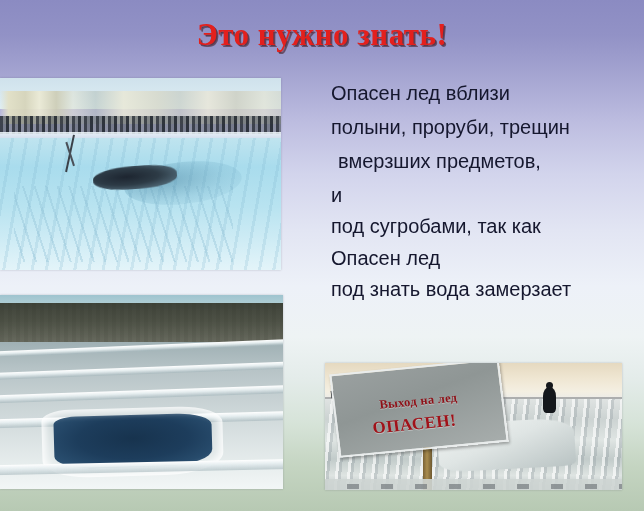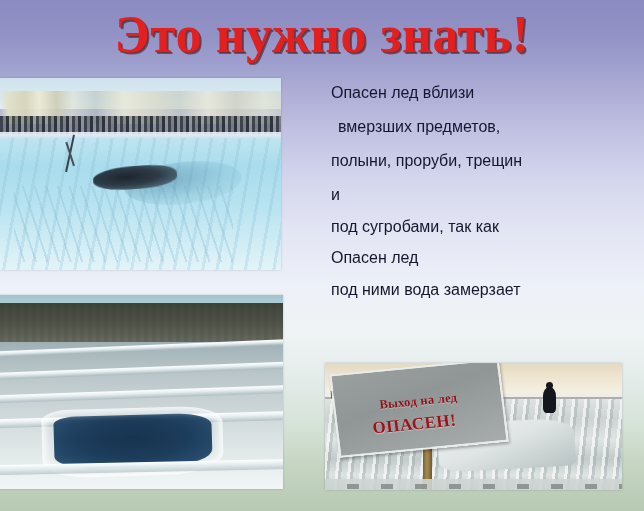--- a/index.html
+++ b/index.html
@@ -31,36 +31,36 @@
   
   #title {
     position: absolute;
     left: 0;
     top: 12px;
     width: 644px;
     text-align: center;
     font-family: "Liberation Serif", "DejaVu Serif", serif;
     font-weight: bold;
     font-style: normal;
-    font-size: 52px;
+    font-size: 31px;
     line-height: 46px;
     letter-spacing: 0.5px;
     color: #e3201d;
     text-shadow: 2px 2px 0 rgba(60,20,30,0.55), 1px 1px 0 rgba(90,30,40,0.4);
     white-space: nowrap;
   }
 
   
   #body-text {
     position: absolute;
     left: 331px;
     top: 76px;
     width: 310px;
     color: #15172e;
-    font-size: 16px;
+    font-size: 20px;
     font-weight: 500;
   }
   .tline {
     white-space: nowrap;
     color: #15172e;
   }
   .sp-loose { line-height: 34px; }
   .sp-tight { line-height: 29px; }
   .indent1 { padding-left: 7px; }
 
@@ -308,26 +308,26 @@
     <div class="p-ridge r2"></div>
     <div class="p-ridge r3"></div>
     <div class="p-ridge r4"></div>
     <div class="p-dark"></div>
     <div class="p-dark-edge"></div>
     <div class="p-ridge r5"></div>
   </div>
 
   <div id="body-text">
     <div class="tline sp-loose">Опасен лед вблизи</div>
+    <div class="tline sp-loose">полыни, проруби, трещин</div>
     <div class="tline sp-loose indent1">вмерзших предметов,</div>
-    <div class="tline sp-loose">полыни, проруби, трещин</div>
     <div class="tline sp-loose">и</div>
     <div class="tline sp-tight">под сугробами, так как</div>
     <div class="tline sp-loose">Опасен лед</div>
-    <div class="tline sp-tight">под ними вода замерзает</div>
+    <div class="tline sp-tight">под знать вода замерзает</div>
   </div>
 
   <div class="photo" id="photo-sign">
     <div class="s-sky"></div>
     <div class="s-horizon"></div>
     <div class="s-snow"></div>
     <div class="s-drift"></div>
     <div class="s-person"></div>
     <div class="s-post"></div>
     <div class="s-bracket"></div>

